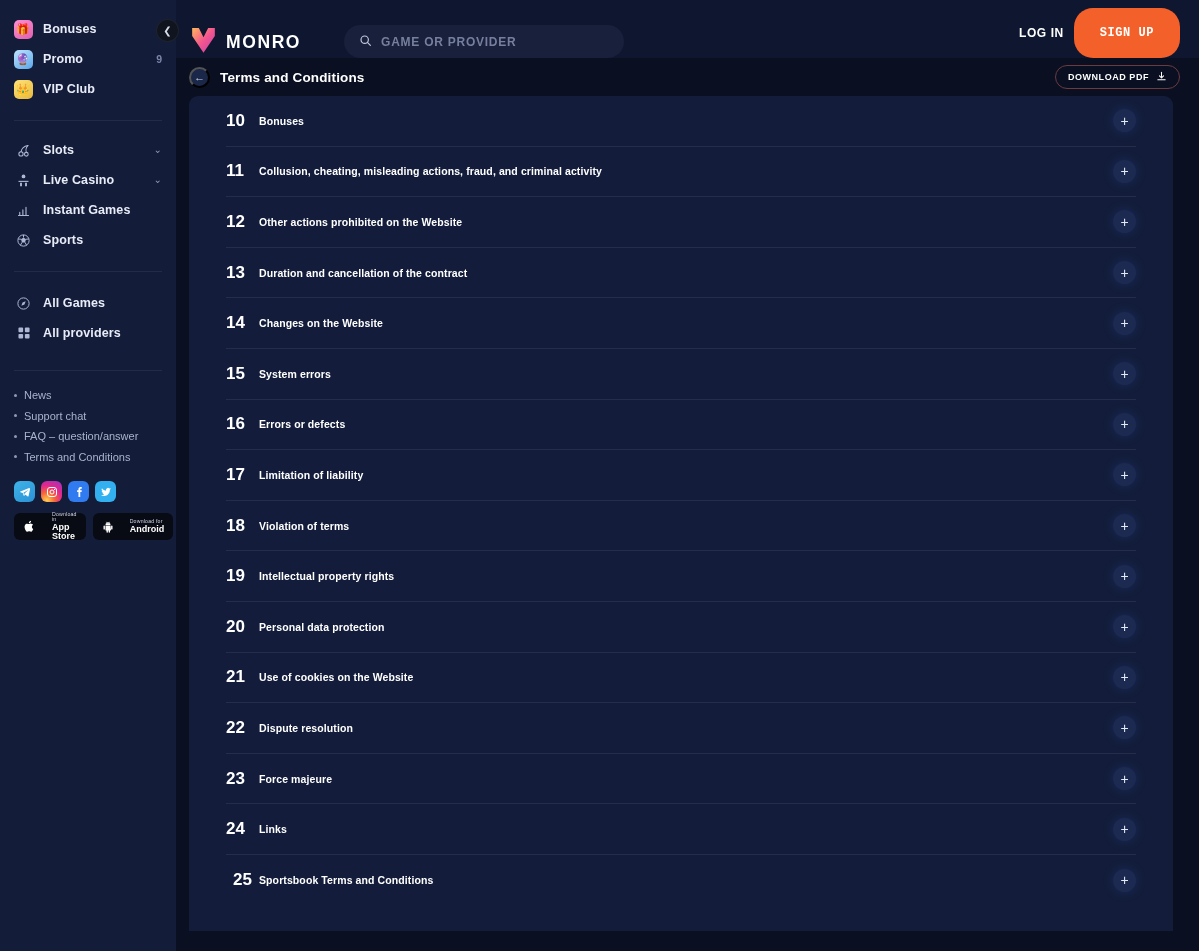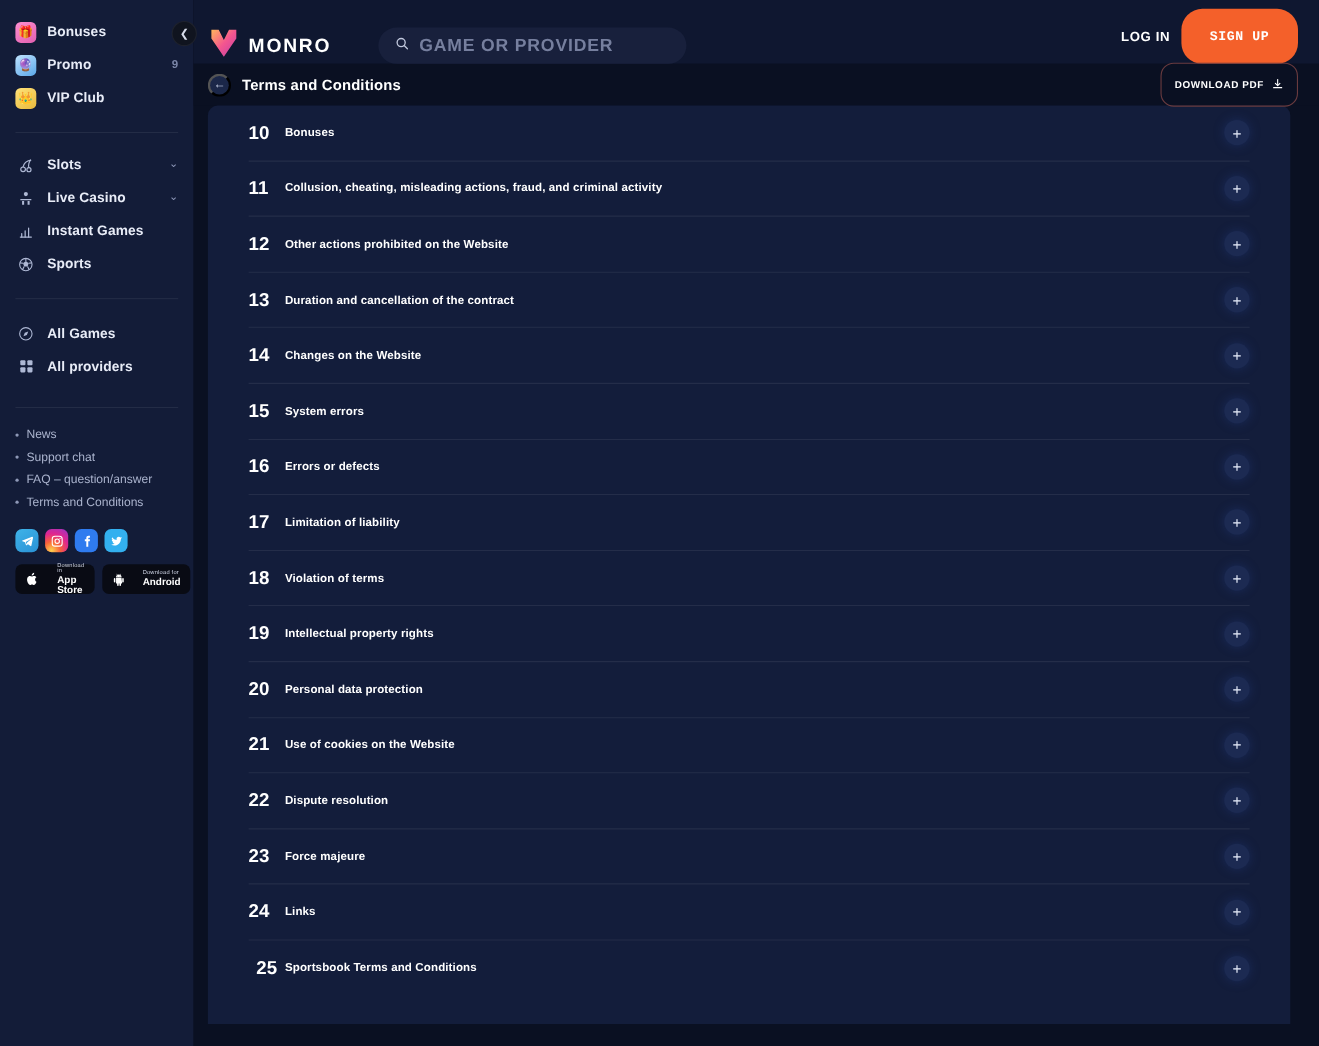--- a/index.html
+++ b/index.html
@@ -107,21 +107,21 @@
   .brand-name {
     color: #fff; font-size: 17.5px; font-weight: 700; letter-spacing: 1.6px;
   }
   .search {
     width: 280px; height: 33px; margin-left: 43px;
     background: #18203c; border-radius: 17px;
     display: flex; align-items: center; gap: 9px; padding: 0 15px;
     cursor: text;
   }
   .search-ph {
-    color: #767f9e; font-size: 16px; font-weight: 700; letter-spacing: .75px;
+    color: #767f9e; font-size: 12px; font-weight: 700; letter-spacing: .75px;
   }
   .search svg { color: #c2c9de; flex: 0 0 auto; }
 
   .auth { margin-left: auto; display: flex; align-items: center; gap: 10px; }
   .login-btn {
     background: none; border: 0; color: #fff;
     font-family: inherit; font-size: 12px; font-weight: 700;
     letter-spacing: .55px; cursor: pointer;
   }
   .signup-btn {
@@ -140,21 +140,21 @@
     background: #1b2749; color: #cfd7ec;
     display: flex; align-items: center; justify-content: center;
     font-size: 11px; cursor: pointer; flex: 0 0 21px;
   }
   .page-title {
     margin-left: 10px; color: #fff; font-size: 13.5px; font-weight: 700;
     letter-spacing: .15px;
   }
   .pdf-btn {
     margin-left: auto;
-    height: 40px; padding: 0 12px; border-radius: 12px;
+    height: 24px; padding: 0 12px; border-radius: 12px;
     background: transparent; border: 1px solid #6a3b3f;
     color: #fff; font-family: inherit; font-size: 9px; font-weight: 700;
     letter-spacing: .55px; cursor: pointer;
     display: flex; align-items: center; gap: 7px;
   }
 
   
   .panel {
     margin: 0 26px 0 13px;
     height: 835px;

